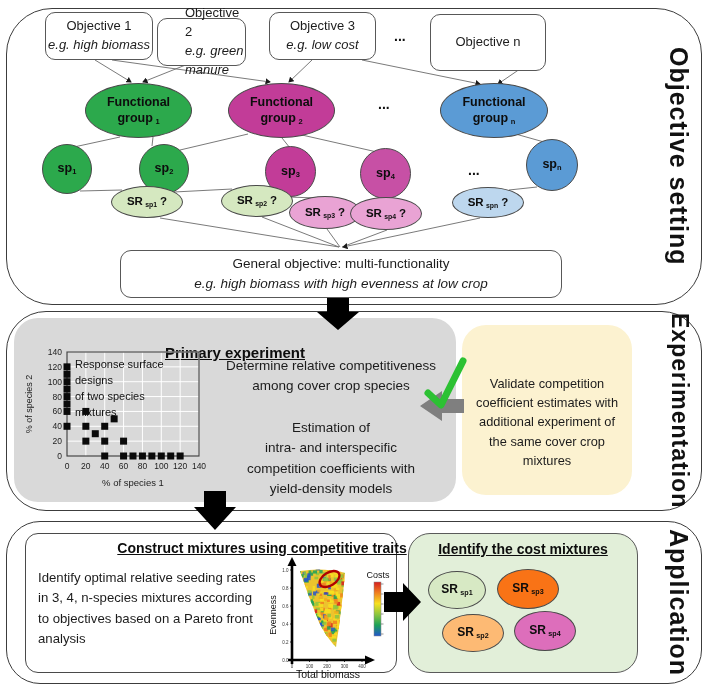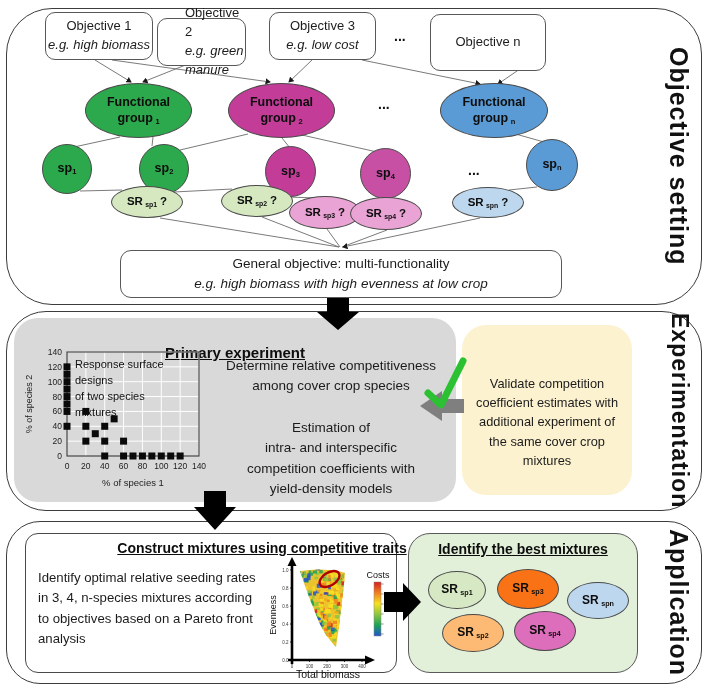--- a/index.html
+++ b/index.html
@@ -621,30 +621,27 @@
       <rect x="106" y="30" width="7" height="54" fill="url(#costGrad)" stroke="#888" stroke-width="0.5"></rect>
       <line x1="113" y1="32" x2="115.5" y2="32" stroke="#555" stroke-width="0.6"></line>
       <line x1="113" y1="42" x2="115.5" y2="42" stroke="#555" stroke-width="0.6"></line>
       <line x1="113" y1="52" x2="115.5" y2="52" stroke="#555" stroke-width="0.6"></line>
       <line x1="113" y1="62" x2="115.5" y2="62" stroke="#555" stroke-width="0.6"></line>
       <line x1="113" y1="72" x2="115.5" y2="72" stroke="#555" stroke-width="0.6"></line>
       <line x1="113" y1="82" x2="115.5" y2="82" stroke="#555" stroke-width="0.6"></line>
     </svg>
 
   <div class="greenbox" style="left:408px; top:533px; width:230px; height:140px;"></div>
-  <div class="panel-title" style="left:408px; top:541px; width:230px; font-size:14px;">Identify the best mixtures</div>
+  <div class="panel-title" style="left:408px; top:541px; width:230px; font-size:14px;">Identify the cost mixtures</div>
 
   <div class="ellipse" style="left: 428px; top: 571px; width: 58px; height: 38px; font-size: 12px; background-color: rgb(215, 233, 196);">
     <span><span>SR</span> <span class="sub">sp1</span></span>
   </div>
   <div class="ellipse" style="left: 497px; top: 569px; width: 62px; height: 40px; font-size: 12px; background-color: #f97316;">
     <span><span>SR</span> <span class="sub">sp3</span></span>
-  </div>
-  <div class="ellipse" style="left: 567px; top: 582px; width: 62px; height: 37px; font-size: 12px; background-color: rgb(189, 215, 238);">
-    <span><span>SR</span> <span class="sub">spn</span></span>
   </div>
   <div class="ellipse" style="left: 442px; top: 614px; width: 62px; height: 38px; font-size: 12px; background-color: #fdba74;">
     <span><span>SR</span> <span class="sub">sp2</span></span>
   </div>
   <div class="ellipse" style="left: 514px; top: 611px; width: 62px; height: 40px; font-size: 12px; background-color: rgb(221, 110, 187);">
     <span><span>SR</span> <span class="sub">sp4</span></span>
   </div>
 
   <svg class="topmost" width="709" height="689">
     <polygon points="327,298 349,298 349,312 359,312 338,330 317,312 327,312" fill="#000"></polygon>

